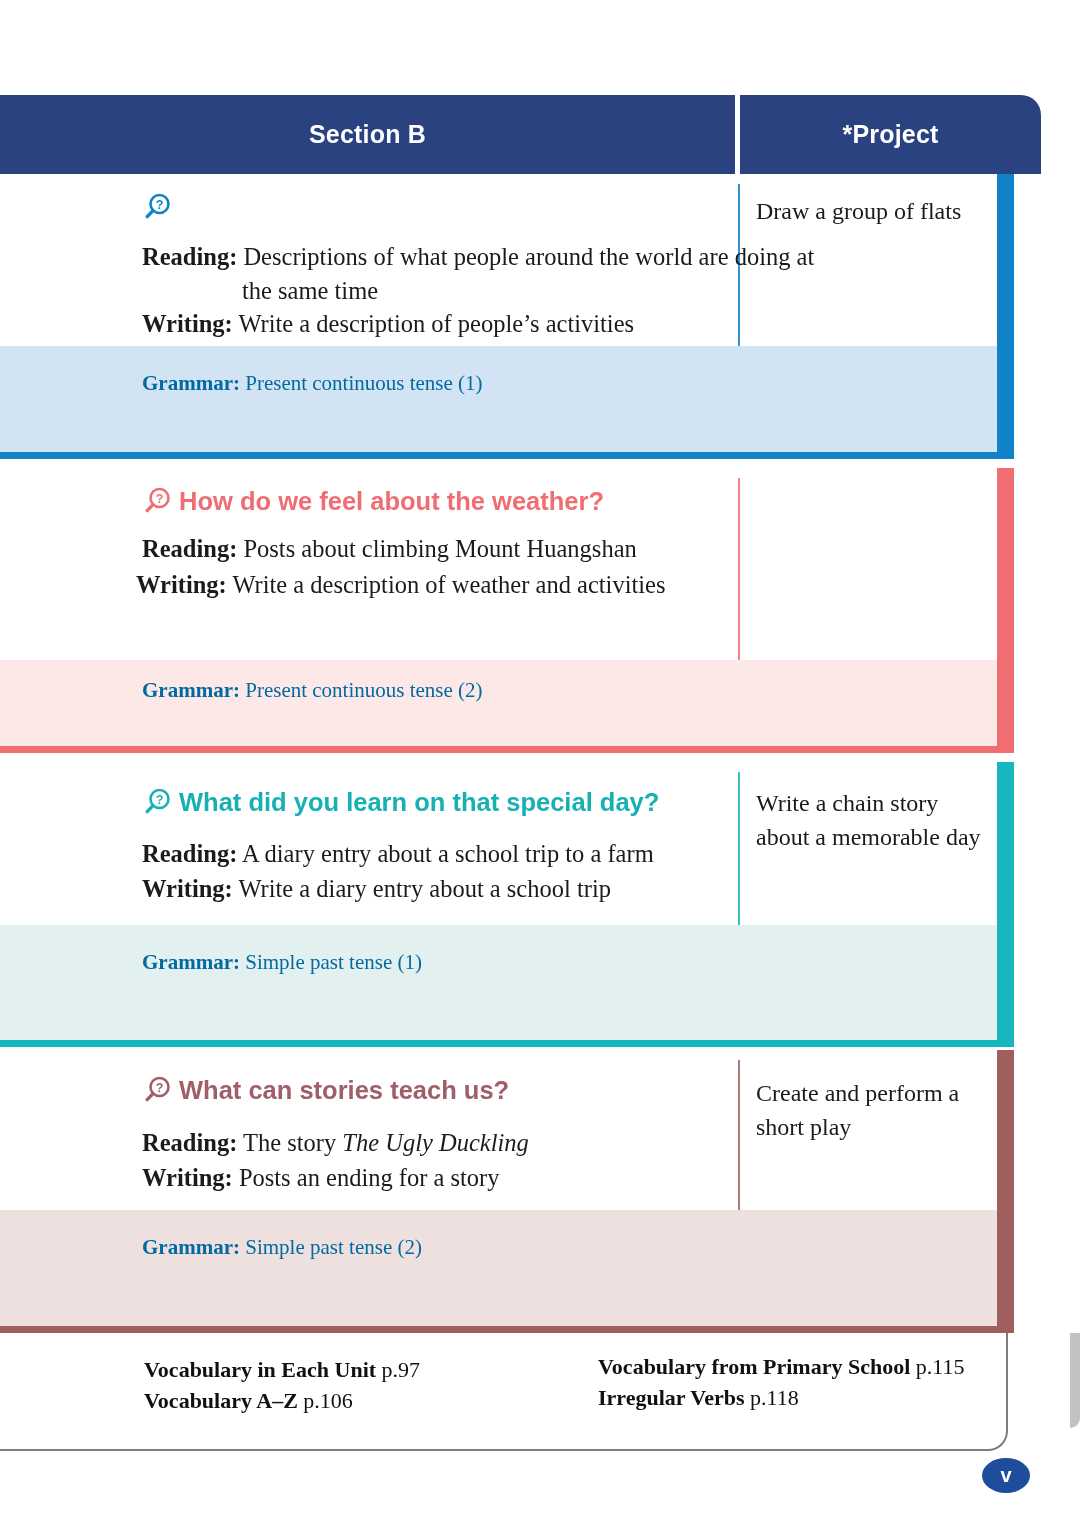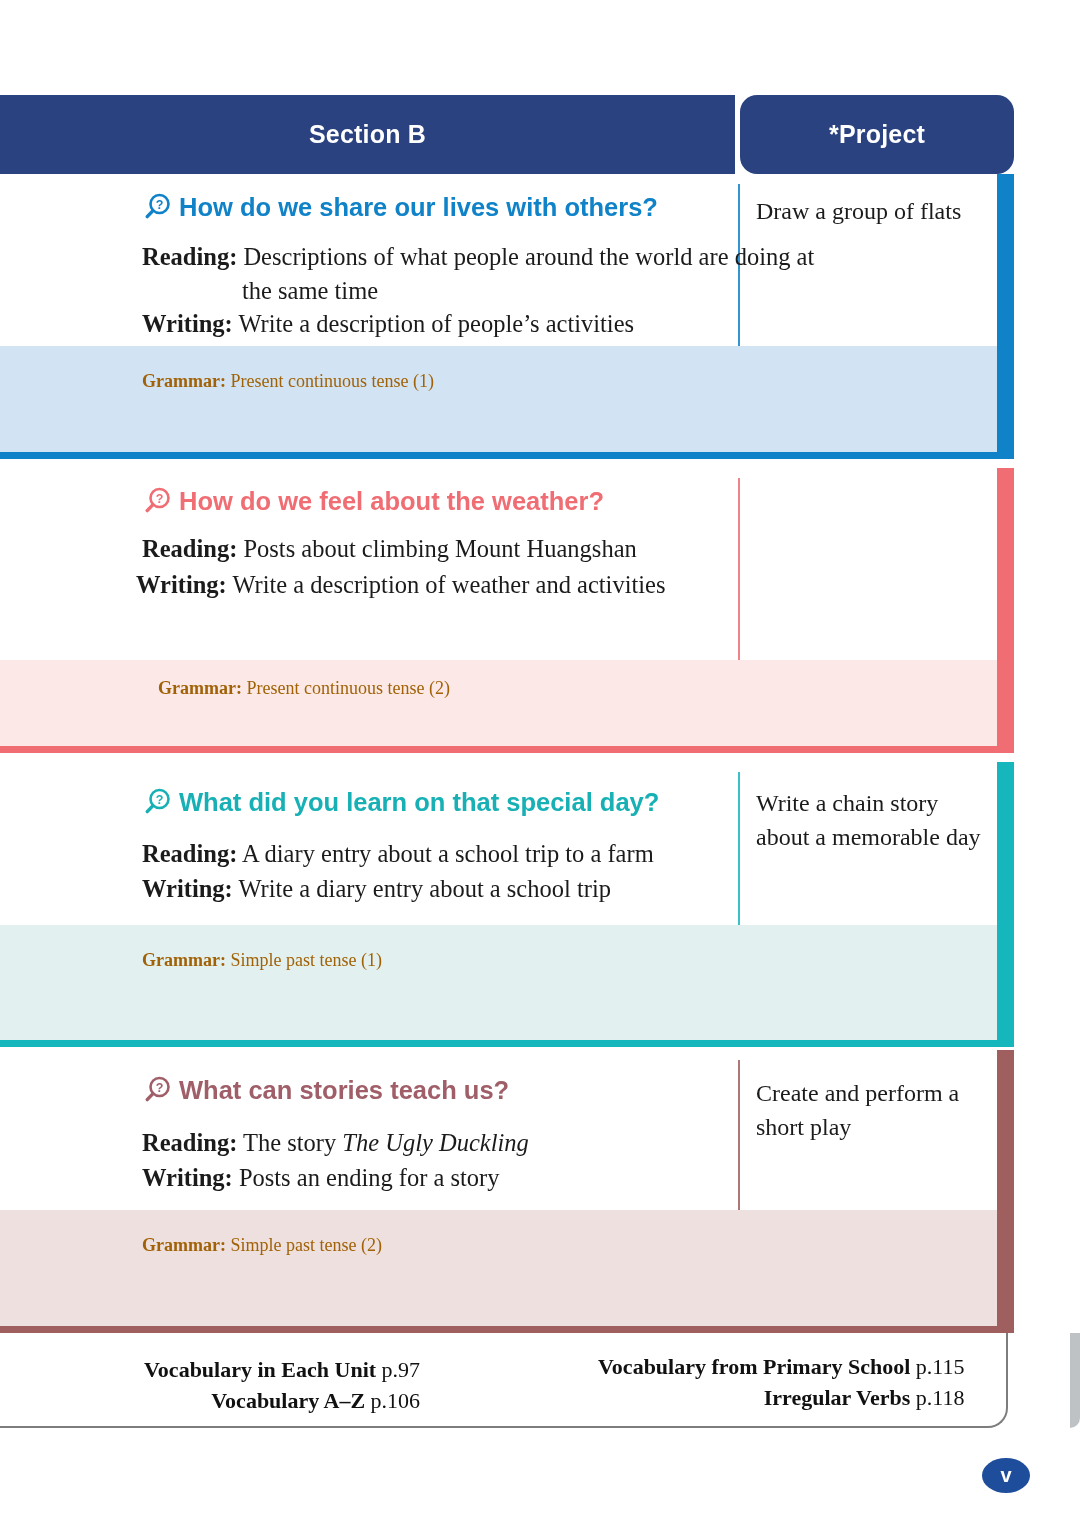--- a/index.html
+++ b/index.html
@@ -22,21 +22,21 @@
     position:absolute;top:0;height:79px;
     background:#2b4280;
     color:#ffffff;
     font-family:"Liberation Sans", sans-serif;
     font-weight:bold;
     font-size:25px;
     display:flex;align-items:center;justify-content:center;
     letter-spacing:.2px;
   }
   .hdr-left{left:0;width:735px;}
-  .hdr-right{left:740px;width:274px;border-top-right-radius:20px;border-radius:17px;}
+  .hdr-right{left:740px;width:301px;border-top-right-radius:20px;}
 
   
   .unit{position:absolute;left:0;width:1014px;}
   .unit .accent{
     position:absolute;right:0;top:0;width:17px;bottom:0;
   }
   .unit .underline{
     position:absolute;left:0;right:0;bottom:0;height:7px;
   }
   .unit .tint{
@@ -63,38 +63,37 @@
     font-family:"Liberation Serif", serif;
     font-size:24.5px;color:#1b1b1b;line-height:1.38;
   }
   .rw b{font-weight:bold;}
   .rw i{font-style:italic;}
   .hang{padding-left:100px;text-indent:-100px;}
 
   .gram{
     position:absolute;
     font-family:"Liberation Serif", serif;
-    font-size:18px;color:#a16207;
+    font-size:21px;color:#0369a1;
   }
   .gram b{font-weight:bold;}
 
   .proj{
     font-family:"Liberation Serif", serif;
     font-size:24px;color:#1b1b1b;line-height:1.42;
   }
 
   
   #footer{
-    position:absolute;left:0;top:1333px;width:1008px;height:95px;
+    position:absolute;left:0;top:1333px;width:1008px;height:118px;
     background:#ffffff;
     border-bottom:2px solid #7d7d7d;
     border-right:2px solid #7d7d7d;
     border-bottom-right-radius:20px;
     box-sizing:border-box;
-    text-align:right;
   }
   #footer-bar{
     position:absolute;right:0;top:1333px;width:10px;height:95px;
     background:#bfc2c4;border-bottom-right-radius:12px;
   }
   .foot-col{position:absolute;font-family:"Liberation Serif", serif;font-size:22px;line-height:1.42;color:#111;}
   .foot-col b{font-weight:bold;}
   .foot-col .pg{font-weight:normal;}
 
   
@@ -126,21 +125,20 @@
 
     <div class="col-main">
       <div class="qhead" style="left: 142px; top: 18px; color: rgb(15, 130, 200);">
         <span class="qicon">
           <svg viewBox="0 0 30 30" width="30" height="30">
             <circle cx="17.5" cy="12" r="9" fill="none" stroke="currentColor" stroke-width="2.6"></circle>
             <line x1="11" y1="18.6" x2="5.2" y2="24.6" stroke="currentColor" stroke-width="3.4" stroke-linecap="round"></line>
             <text x="17.5" y="17.2" text-anchor="middle" font-family="Liberation Sans, sans-serif" font-size="12.5" font-weight="bold" fill="currentColor">?</text>
           </svg>
         </span>
-        <span>How do we share our lives with others?</span>
       </div>
 
       <div class="rw hang" style="left:142px;top:66px;width:575px;">
         <b>Reading:</b>
         <span>Descriptions of what people around the world are doing at the same time</span>
       </div>
       <div class="rw" style="left:142px;top:133px;width:575px;">
         <b>Writing:</b>
         <span>Write a description of people’s activities</span>
       </div>
@@ -174,21 +172,21 @@
       </div>
 
       <div class="rw" style="left:142px;top:64px;width:600px;">
         <b>Reading:</b>
         <span>Posts about climbing Mount Huangshan</span>
       </div>
       <div class="rw" style="left:136px;top:100px;width:600px;">
         <b>Writing:</b>
         <span>Write a description of weather and  activities</span>
       </div>
-      <div class="gram" style="left:142px;top:210px;margin-left:16px;">
+      <div class="gram" style="left:142px;top:210px;">
         <b>Grammar:</b>
         <span>Present continuous tense (2)</span>
       </div>
     </div>
 
   </div>
 
   <div class="unit" id="u2" style="top:762px;height:285px;">
     <div class="accent" style="background: rgb(22, 182, 189);"></div>
     <div class="underline" style="background: rgb(22, 182, 189);"></div>

